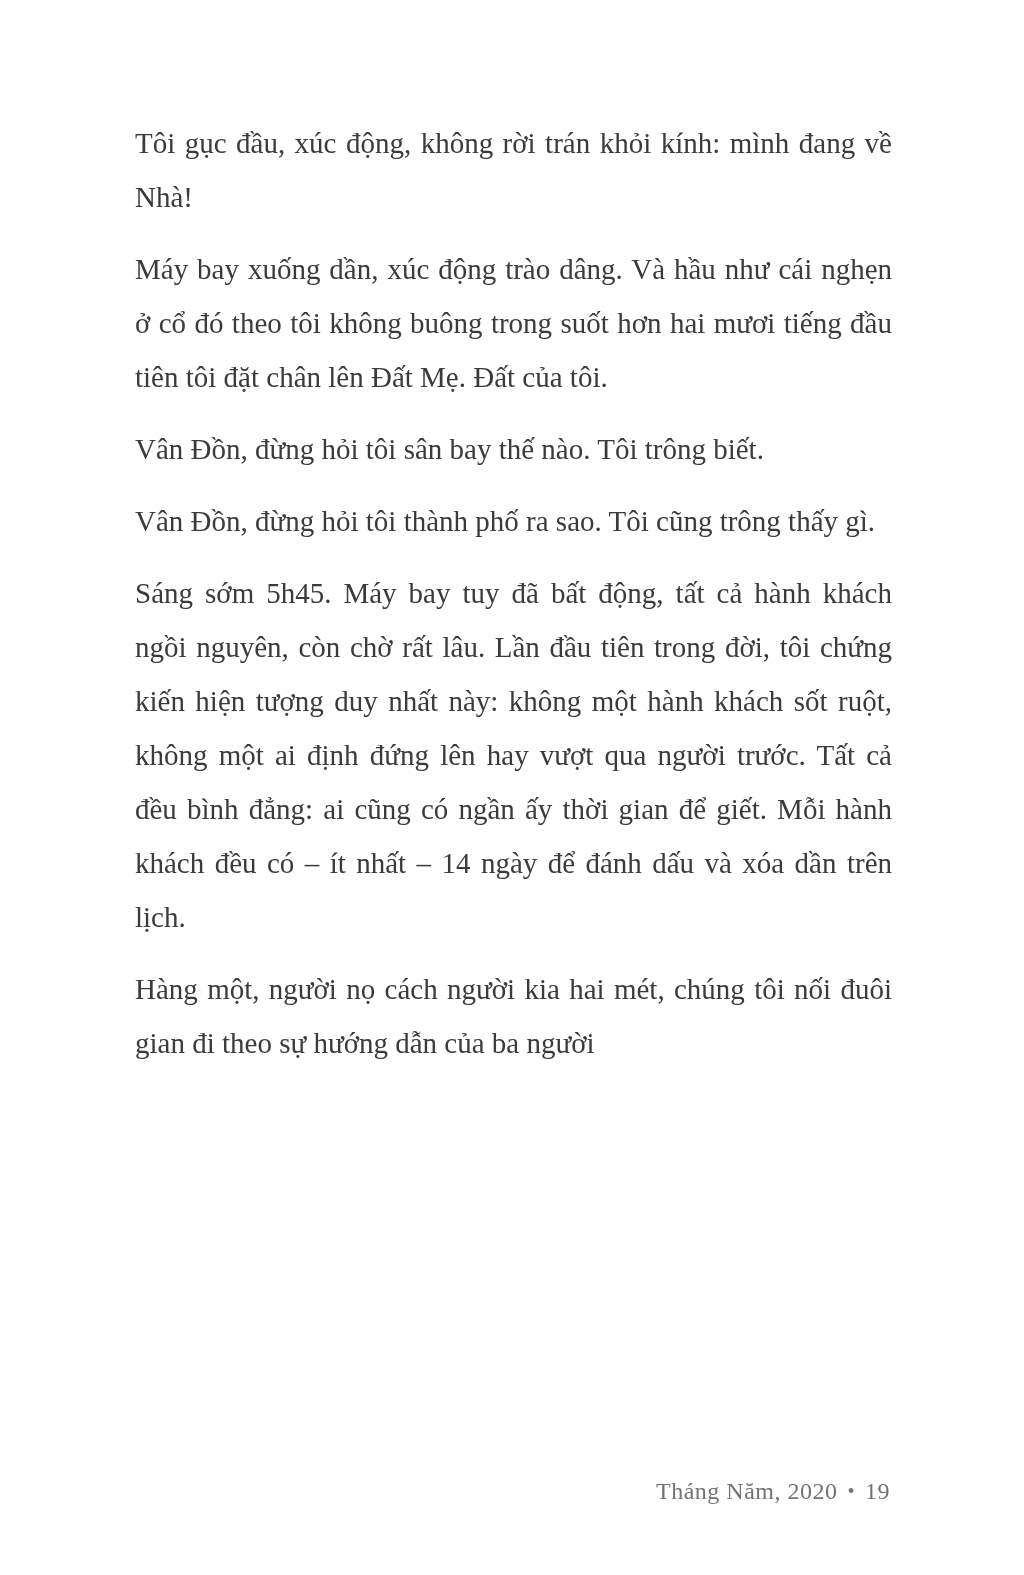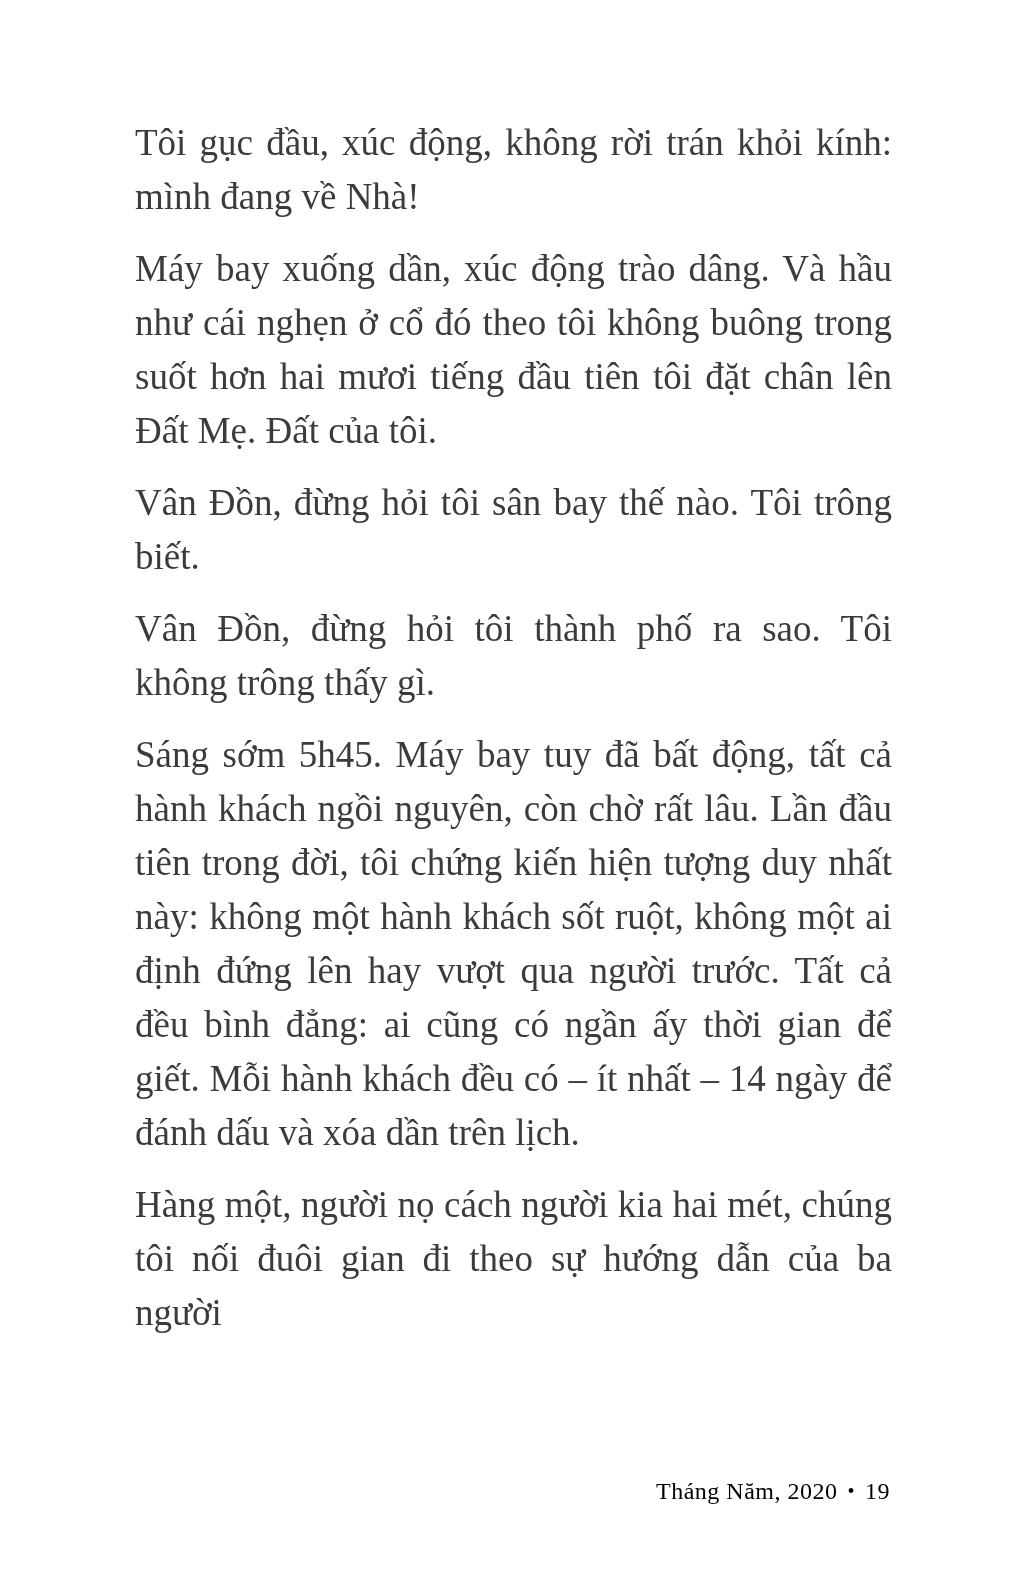--- a/index.html
+++ b/index.html
@@ -14,54 +14,54 @@
     background: #ffffff;
     font-family: "Liberation Serif", serif;
     overflow: hidden;
   }
   .text-block {
     position: absolute;
     left: 135px;
     top: 116px;
     width: 757px;
     color: #3b3b3b;
-    font-size: 37px;
+    font-size: 29px;
     line-height: 54px;
     text-align: justify;
     text-justify: inter-word;
   }
   .text-block p {
     margin: 0 0 18px 0;
   }
   .footer {
     position: absolute;
     right: 134px;
     top: 1478px;
-    color: #000000;
+    color: #737373;
     font-size: 24px;
     letter-spacing: 0.5px;
     white-space: nowrap;
   }
   .footer .sep {
     display: inline-block;
     margin: 0 10px;
     font-size: 20px;
     vertical-align: 1px;
   }
 </style>
 </head>
 <body>
 
 <div class="page">
 
   <div class="text-block">
     <p>Tôi gục đầu, xúc động, không rời trán khỏi kính: mình đang về Nhà!</p>
     <p>Máy bay xuống dần, xúc động trào dâng. Và hầu như cái nghẹn ở cổ đó theo tôi không buông trong suốt hơn hai mươi tiếng đầu tiên tôi đặt chân lên Đất Mẹ. Đất của tôi.</p>
     <p>Vân Đồn, đừng hỏi tôi sân bay thế nào. Tôi trông biết.</p>
-    <p>Vân Đồn, đừng hỏi tôi thành phố ra sao. Tôi không trông thấy gì.</p>
+    <p>Vân Đồn, đừng hỏi tôi thành phố ra sao. Tôi cũng trông thấy gì.</p>
     <p>Sáng sớm 5h45. Máy bay tuy đã bất động, tất cả hành khách ngồi nguyên, còn chờ rất lâu. Lần đầu tiên trong đời, tôi chứng kiến hiện tượng duy nhất này: không một hành khách sốt ruột, không một ai định đứng lên hay vượt qua người trước. Tất cả đều bình đẳng: ai cũng có ngần ấy thời gian để giết. Mỗi hành khách đều có – ít nhất – 14 ngày để đánh dấu và xóa dần trên lịch.</p>
     <p>Hàng một, người nọ cách người kia hai mét, chúng tôi nối đuôi gian đi theo sự hướng dẫn của ba người</p>
   </div>
 
   <div class="footer">
     <span>Tháng Năm, 2020</span><span class="sep">•</span><span>19</span>
   </div>
 
 </div>
 

